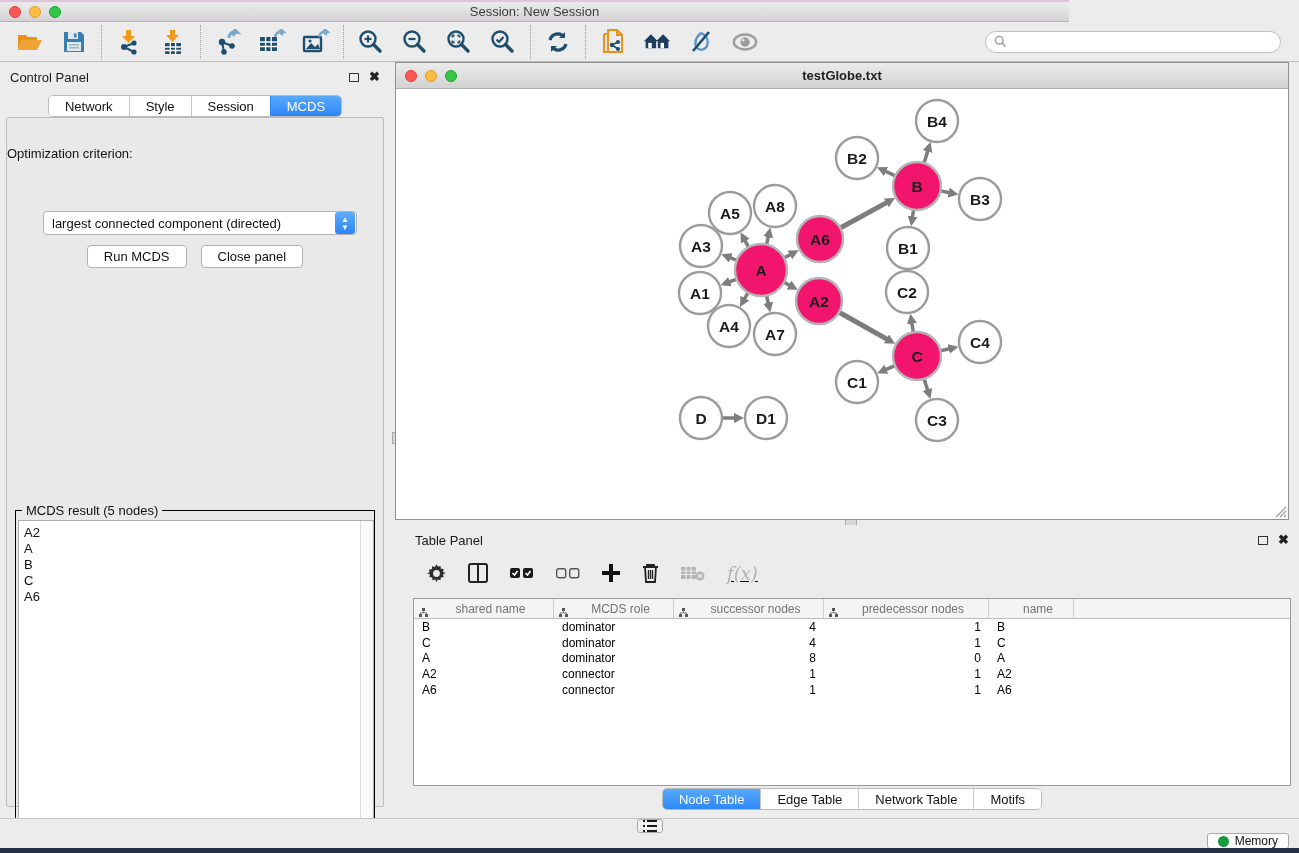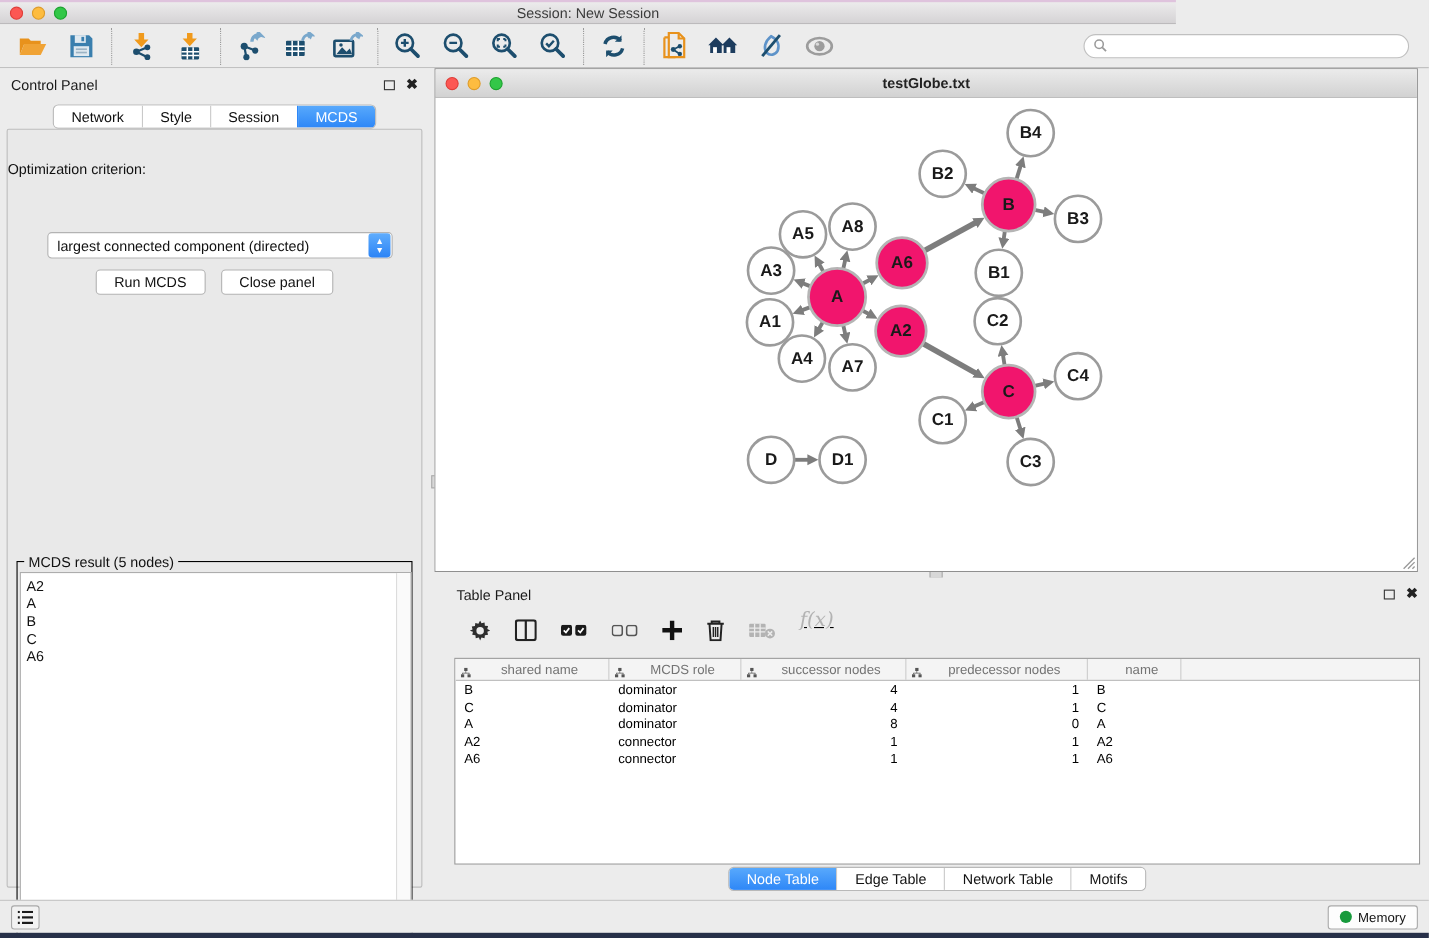--- a/index.html
+++ b/index.html
@@ -94,42 +94,42 @@
     background:#fff; border:1px solid #8f8f8f;font-weight:bold; }
   .net-titlebar { height:26px; background:linear-gradient(#ebebeb,#d2d2d2);
     border-bottom:1px solid #b0b0b0; display:flex; align-items:center; position:relative; }
   .net-title { position:absolute; left:0; right:0; text-align:center; font-size:13px; color:#222; }
   .net-canvas { position:relative; width:892px; height:430px; background:#fff; }
   .grip { position:absolute; right:1px; bottom:1px; }
 
   
   .table-panel { left:405px; top:525px; width:894px; height:293px; background:#ececec; }
   .tp-toolbar { position:absolute; left:8px; top:28px; width:878px; height:40px;
-    display:flex; gap:22px; padding-left:14px;text-decoration:underline; }
+    display:flex; align-items:center; gap:22px; padding-left:14px;text-decoration:underline; }
   .tp-ic { display:flex; align-items:center; justify-content:center; }
   .fx { font-family:"DejaVu Serif", serif; font-style:italic; font-size:18px; color:#b3b3b3; }
 
   .data-table { position:absolute; left:8px; top:73px; width:878px; height:188px;
     background:#fff; border:1px solid #9a9a9a; overflow:hidden; }
   .dt-header { display:flex; height:20px; background:#f4f4f4; border-bottom:1px solid #bbb; }
   .dt-hcell { position:relative; border-right:1px solid #ccc; height:100%;
     display:flex; align-items:center; }
   .dt-hcell .hlabel { width:100%; text-align:center; font-size:12px; color:#737373; padding-left:14px;}
   .dt-hcell .hicon { position:absolute; left:5px; top:4px; }
   .dt-row { display:flex; height:15.8px; align-items:center; }
   .dt-cell { font-size:12px; color:#000; padding:0 8px; white-space:nowrap; }
   .c0{width:140px;} .c1{width:120px;} .c2{width:150px; text-align:right;}
   .c3{width:165px; text-align:right;} .c4{width:85px;}
   .dt-hcell.c4 { border-right:1px solid #ccc; }
 
   .tp-tabs-row { position:absolute; left:0; top:263px; width:894px; display:flex; justify-content:center; }
 
   
   .statusbar { left:0; top:818px; width:1299px; height:30px; background:#ececec;
-    border-top:1px solid #c6c6c6; display:flex; align-items:center; padding:0 10px; }
+    border-top:1px solid #c6c6c6; display:flex; align-items:center; padding:0 10px;flex-direction:column; }
   .list-btn { width:26px; height:22px; background:#f2f2f2; border:1px solid #a9a9a9;
     border-radius:3px; display:flex; align-items:center; justify-content:center; }
   .memory-btn { margin-left:auto; height:22px; background:#fdfdfd; border:1px solid #a9a9a9;
     border-radius:3px; display:flex; align-items:center; gap:6px; padding:0 10px;
     font-size:12px; color:#111; }
   .mem-dot { width:11px; height:11px; border-radius:50%; background:#179a3c; }
   .desktop-strip { left:0; top:848px; width:1299px; height:5px;
     background:linear-gradient(90deg,#232b3b,#35405a 30%,#27304а 60%,#232b3b); background-color:#273049; }
 </style>
 </head>

